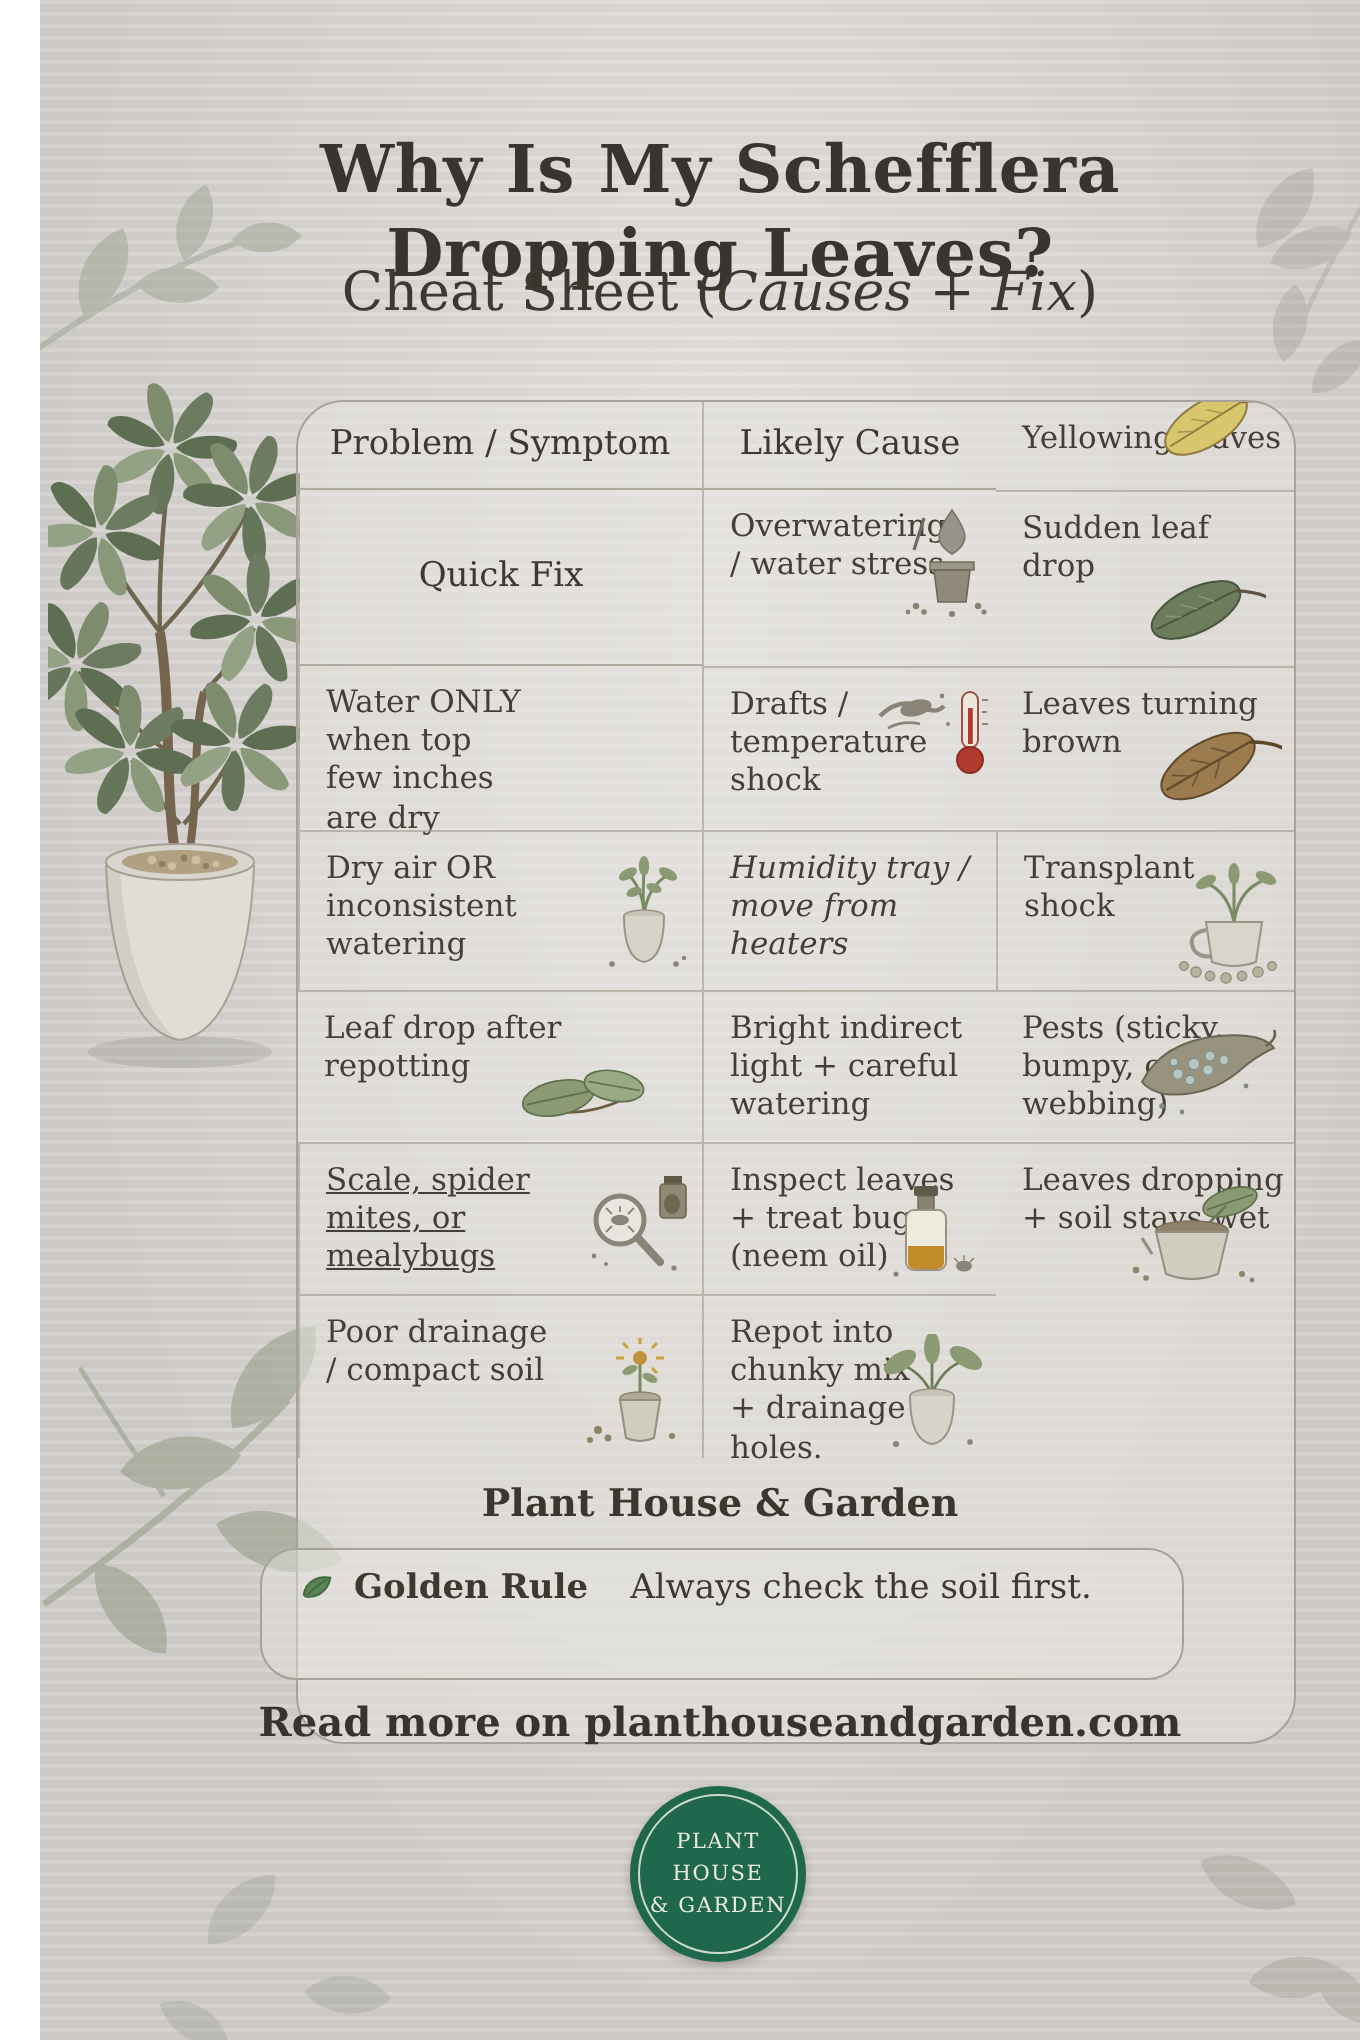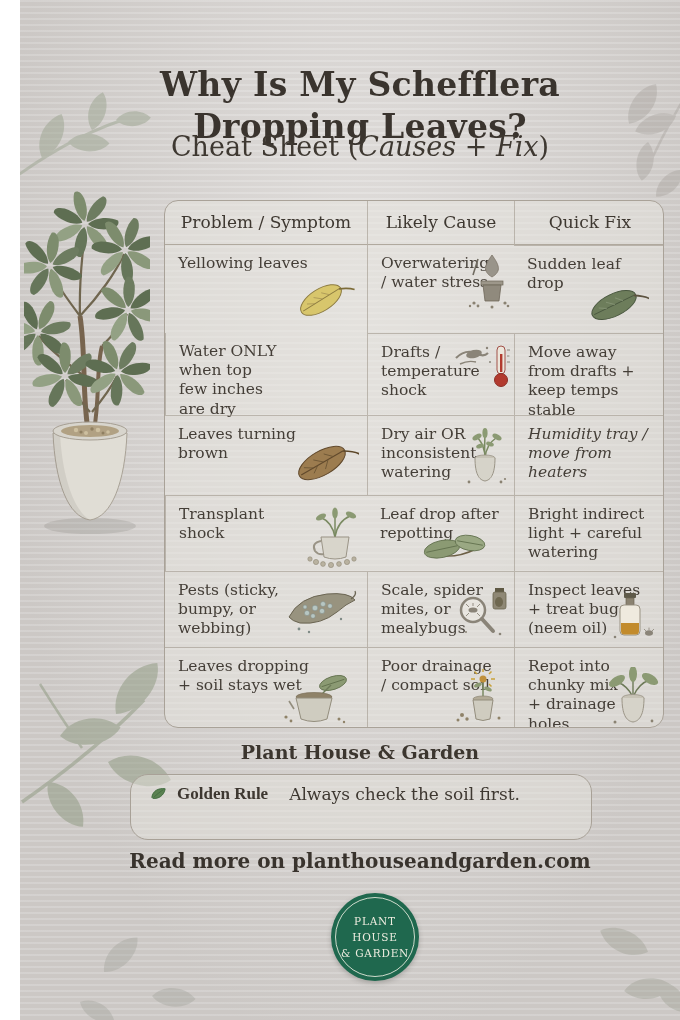--- a/index.html
+++ b/index.html
@@ -12,49 +12,49 @@
       #d7d3d0;
     margin-left: 20px;
   }
   .decor{position:absolute;left:0;top:0;z-index:0;}
   .plant{position:absolute;left:4px;top:186px;z-index:1;}
   .title{position:absolute;top:42px;left:0;width:100%;text-align:center;
     font-size:33px;font-weight:600;line-height:1.28;color:#3a342e;letter-spacing:.3px;z-index:2;}
   .subtitle{position:absolute;top:131px;left:0;width:100%;text-align:center;
     font-size:27px;color:#3e3831;z-index:2;}
   .subtitle .it{font-style:italic;}
-  .tbl{position:absolute;left:144px;top:200px;width:500px;height:528px;z-index:2;
+  .tbl{position:absolute;left:128px;top:200px;width:500px;height:672px;z-index:2;
     display:grid;grid-template-columns:202px 147px 151px;
     grid-template-rows:44px 88px 82px 80px 76px 76px 82px;
-    border:1px solid #a9a298;border-radius:14px;overflow:hidden;
+    border:1px solid #a9a298;border-radius:24px;overflow:hidden;
     background:rgba(232,229,223,0.5);box-sizing:border-box;}
   .cell{position:relative;padding:9px 5px 4px 13px;font-size:15.5px;line-height:1.24;box-sizing:border-box;}
   .hd{display:flex;align-items:center;justify-content:center;font-size:17px;
     padding:0;border-bottom:1px solid #b0a99e;color:#3e3831;}
   .c2,.c3{border-left:1px solid rgba(160,152,140,0.6);}
   .rt{border-top:1px solid rgba(160,152,140,0.6);}
   .ct{display:block;}
   .w85{max-width:85px;}  .w92{max-width:92px;}  .w95{max-width:95px;}
-  .w102{max-width:102px;}.w105{max-width:105px;}.w110{max-width:110px;}
+  .w102{max-width:102px;text-decoration:underline;}.w105{max-width:105px;}.w110{max-width:110px;}
   .w112{max-width:112px;}.w115{max-width:115px;}.w118{max-width:118px;}
   .w120{max-width:120px;}.w130{max-width:130px;}.w135{max-width:135px;}
   .w140{max-width:140px;}.w160{max-width:160px;}
   .ic{position:absolute;line-height:0;}
   .brand{position:absolute;top:741px;left:0;width:100%;text-align:center;
     font-size:19px;font-weight:600;color:#3c362f;z-index:2;}
   .gbox{position:absolute;left:110px;top:774px;width:462px;height:66px;z-index:2;
     border:1px solid #a8a197;border-radius:18px;background:rgba(231,228,222,0.45);
     box-sizing:border-box;padding:9px 16px 0 18px;font-size:17px;color:#3e3831;}
   .gline1{display:flex;align-items:center;gap:9px;}
-  .glabel{font-weight:600;font-family:Liberation Serif, serif;}
+  .glabel{font-weight:600;}
   .gtext1{margin-left:12px;}
   .gline2{margin:4px 0 0 8px;}
   .readmore{position:absolute;top:849px;left:0;width:100%;text-align:center;
     font-size:20px;font-weight:700;color:#39332d;z-index:2;}
-  .logo{position:absolute;left:311px;top:893px;width:88px;height:88px;border-radius:50%;
+  .logo{position:absolute;left:295px;top:893px;width:88px;height:88px;border-radius:50%;
     background:#1f684e;z-index:2;box-shadow:0 2px 5px rgba(40,40,35,0.25);}
   .logo .ring{position:absolute;inset:4px;border:1.5px solid rgba(236,239,226,0.85);border-radius:50%;}
   .logo .ltxt{position:absolute;inset:0;display:flex;flex-direction:column;align-items:center;
     justify-content:center;color:#edecdf;font-size:10.5px;letter-spacing:.8px;line-height:1.55;text-align:center;}
 </style>
 </head>
 <body>
 
 <div class="canvas">
 
@@ -144,34 +144,34 @@
         <circle cx="79" cy="247" r="1.5"></circle>
       </g>
   </svg>
 
   <h1 class="title"><span>Why Is My Schefflera</span><br><span>Dropping Leaves?</span></h1>
   <div class="subtitle"><span>Cheat Sheet (</span><span class="it">Causes + Fix</span><span>)</span></div>
 
   <div class="tbl">
     <div class="cell hd">Problem / Symptom</div>
     <div class="cell hd c2">Likely Cause</div>
-    <div class="cell hd c3">Quick Fix</div>
-
     <div class="cell">
       <span class="ct w160">Yellowing leaves</span>
       <span class="ic" style="right:12px;bottom:8px;">
         <svg width="64" height="48" viewBox="0 0 64 48">
             <g transform="translate(30,23) rotate(-32)">
               <ellipse rx="23" ry="11" fill="#d8c66c" stroke="#8d7c41" stroke-width="1"></ellipse>
               <path d="M-21,0 L21,0" stroke="#8d7c41" stroke-width="1"></path>
               <path d="M-14,-4 L-7,0 M-5,-6 L2,0 M4,-6 L10,0" stroke="#a39052" stroke-width="0.7" fill="none"></path>
               <path d="M21,0 Q30,4 34,9" stroke="#7d6c38" stroke-width="1.6" fill="none"></path>
             </g>
           </svg></span>
     </div>
+
+    <div class="cell hd c3">Quick Fix</div>
     <div class="cell c2">
       <span class="ct w112">Overwatering / water stress</span>
       <span class="ic" style="right:4px;top:8px;">
         <svg width="52" height="58" viewBox="0 0 52 58">
             <path d="M34,2 C41,12 44,18 34,24 C24,18 27,12 34,2 Z" fill="#99948a" stroke="#7d7568" stroke-width="0.8"></path>
             <path d="M20,6 L15,22" stroke="#6f6a5f" stroke-width="1.6"></path>
             <rect x="23" y="28" width="22" height="4" fill="#9d978a" stroke="#6e6759" stroke-width="0.7"></rect>
             <path d="M25,32 L43,32 L41,48 L27,48 Z" fill="#908a7d" stroke="#6e6759" stroke-width="0.8"></path>
             <g fill="#8a8272">
               <circle cx="16" cy="50" r="1.6"></circle>
@@ -209,23 +209,20 @@
             </g>
             <ellipse cx="20" cy="12" rx="8" ry="4" fill="#8a8478" transform="rotate(-14 20 12)"></ellipse>
             <circle cx="33" cy="6" r="1.2" fill="#8a8478"></circle>
             <circle cx="36" cy="20" r="1" fill="#8a8478"></circle>
             <rect x="43" y="4" width="8" height="28" rx="4" fill="#ece6db" stroke="#a15048" stroke-width="1"></rect>
             <rect x="46" y="12" width="2.4" height="18" fill="#b23a2e"></rect>
             <circle cx="47" cy="38" r="6.5" fill="#b23a2e" stroke="#8d2f26" stroke-width="1"></circle>
             <path d="M53,8 h3 M53,14 h2.4 M53,20 h3" stroke="#8a8478" stroke-width="1"></path>
           </svg></span>
     </div>
-    <div class="cell c3 rt">
-      <span class="ct w120">Move away from drafts + keep temps stable</span>
-    </div>
 
     <div class="cell rt">
       <span class="ct w130">Leaves turning brown</span>
       <span class="ic" style="right:8px;bottom:6px;">
         <svg width="70" height="52" viewBox="0 0 70 52">
             <g transform="translate(33,26) rotate(-30)">
               <ellipse rx="26" ry="12" fill="#9c7c4f" stroke="#61492c" stroke-width="1"></ellipse>
               <path d="M-24,0 L24,0" stroke="#61492c" stroke-width="1.1"></path>
               <path d="M-18,-5 L-10,0 M-12,5 L-5,0 M-6,-7 L2,0 M0,7 L7,0 M6,-7 L13,0" stroke="#6b5434" stroke-width="0.8" fill="none"></path>
               <path d="M24,0 Q33,5 37,11" stroke="#5c4628" stroke-width="1.7" fill="none"></path>

